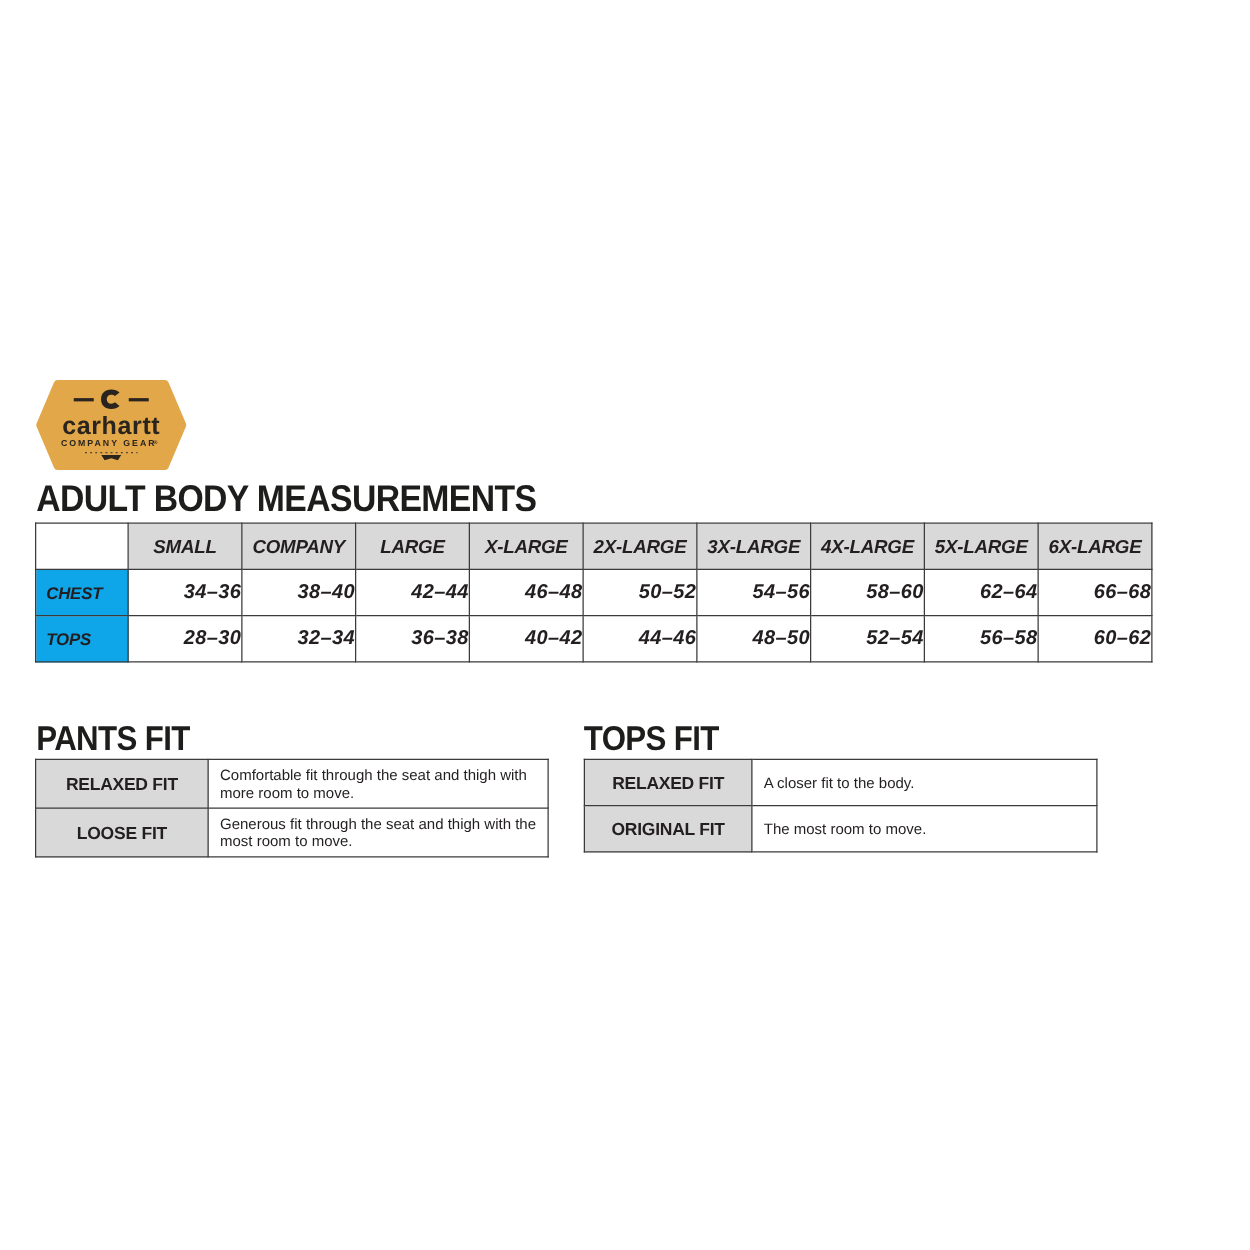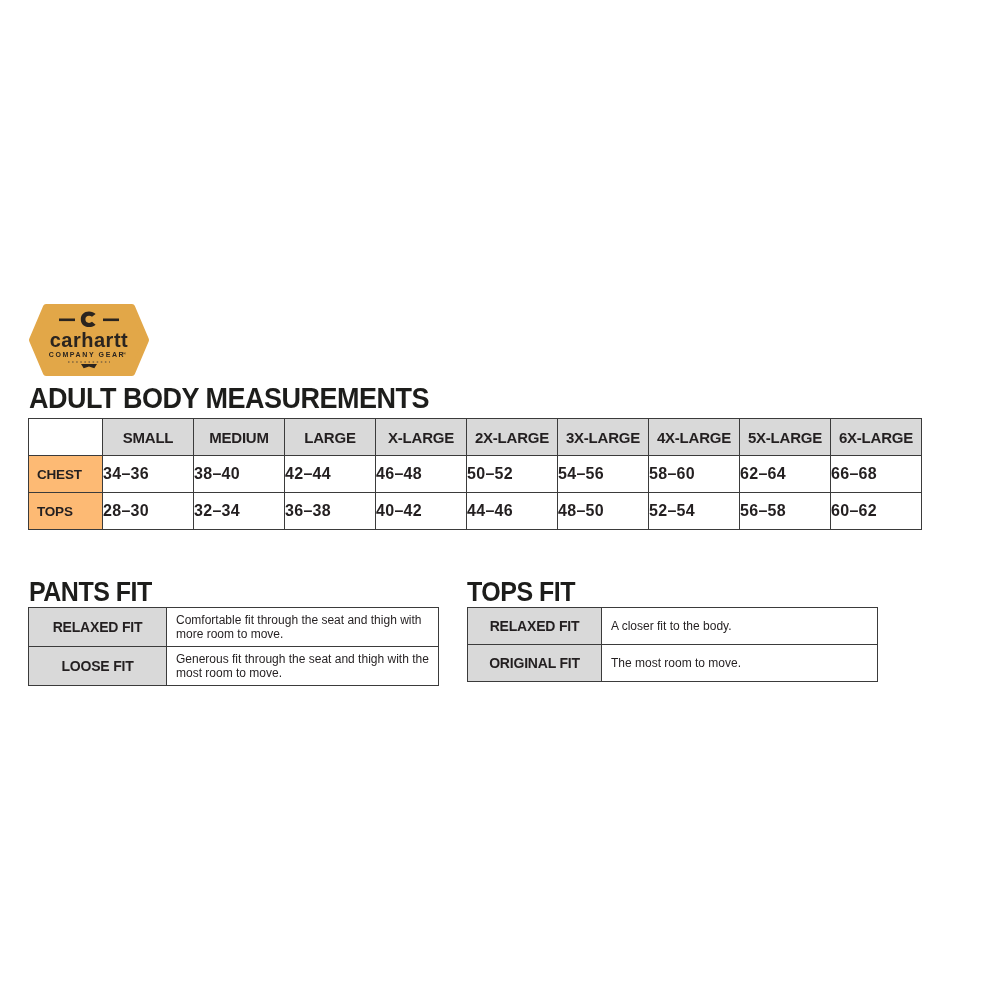--- a/index.html
+++ b/index.html
@@ -31,34 +31,34 @@
   .fit-title{
     position:absolute;margin:0;
     font-size:25px;font-weight:bold;letter-spacing:-0.5px;white-space:nowrap;
     transform:scaleY(1.1);transform-origin:top left;color:#1d1d1b;
   }
   #pants-title{left:29px;top:576px;}
   #tops-title{left:467px;top:576px;}
 
   
   table{border-collapse:collapse;table-layout:fixed;}
-  .meas-table{position:absolute;left:28px;top:418px;width:893px;}
+  .meas-table{position:absolute;left:28px;top:418px;width:893px;font-style:italic;}
   .meas-table th,.meas-table td{
     border:1px solid #3b3b3b;height:36px;padding:0;vertical-align:middle;
   }
   .meas-table thead th{
     background:#d9d9d9;font-size:15px;font-weight:bold;letter-spacing:-0.2px;text-align:center;
   }
   .meas-table th.corner{background:#ffffff;}
   .meas-table tbody th{
-    background:#fdba74;text-align:left;padding-left:8px;
+    background:#0ea5e9;text-align:left;padding-left:8px;
     font-size:13.5px;font-weight:bold;letter-spacing:-0.2px;
   }
   .meas-table td{
-    text-align:left;font-size:16px;font-weight:bold;letter-spacing:0.3px;background:#ffffff;
+    text-align:right;font-size:16px;font-weight:bold;letter-spacing:0.3px;background:#ffffff;
   }
 
   
   .fit-table{position:absolute;top:607px;}
   #pants-table{left:28px;width:410px;}
   #tops-table{left:467px;width:408px;}
   .fit-table th,.fit-table td{border:1px solid #3b3b3b;vertical-align:middle;}
   .fit-table th{
     background:#d9d9d9;text-align:center;padding:0 10px;
     font-size:14px;font-weight:bold;letter-spacing:-0.2px;white-space:nowrap;
@@ -104,21 +104,21 @@
         <col style="width:91px">
         <col style="width:91px">
       <col style="width:91px">
         <col style="width:91px">
         <col style="width:91px">
     </colgroup>
     <thead>
       <tr>
         <th class="corner"></th>
         <th>SMALL</th>
-        <th>MEDIUM</th>
+        <th>COMPANY</th>
         <th>LARGE</th>
         <th>X-LARGE</th>
         <th>2X-LARGE</th>
         <th>3X-LARGE</th>
         <th>4X-LARGE</th>
         <th>5X-LARGE</th>
         <th>6X-LARGE</th>
       </tr>
     </thead>
     <tbody>

